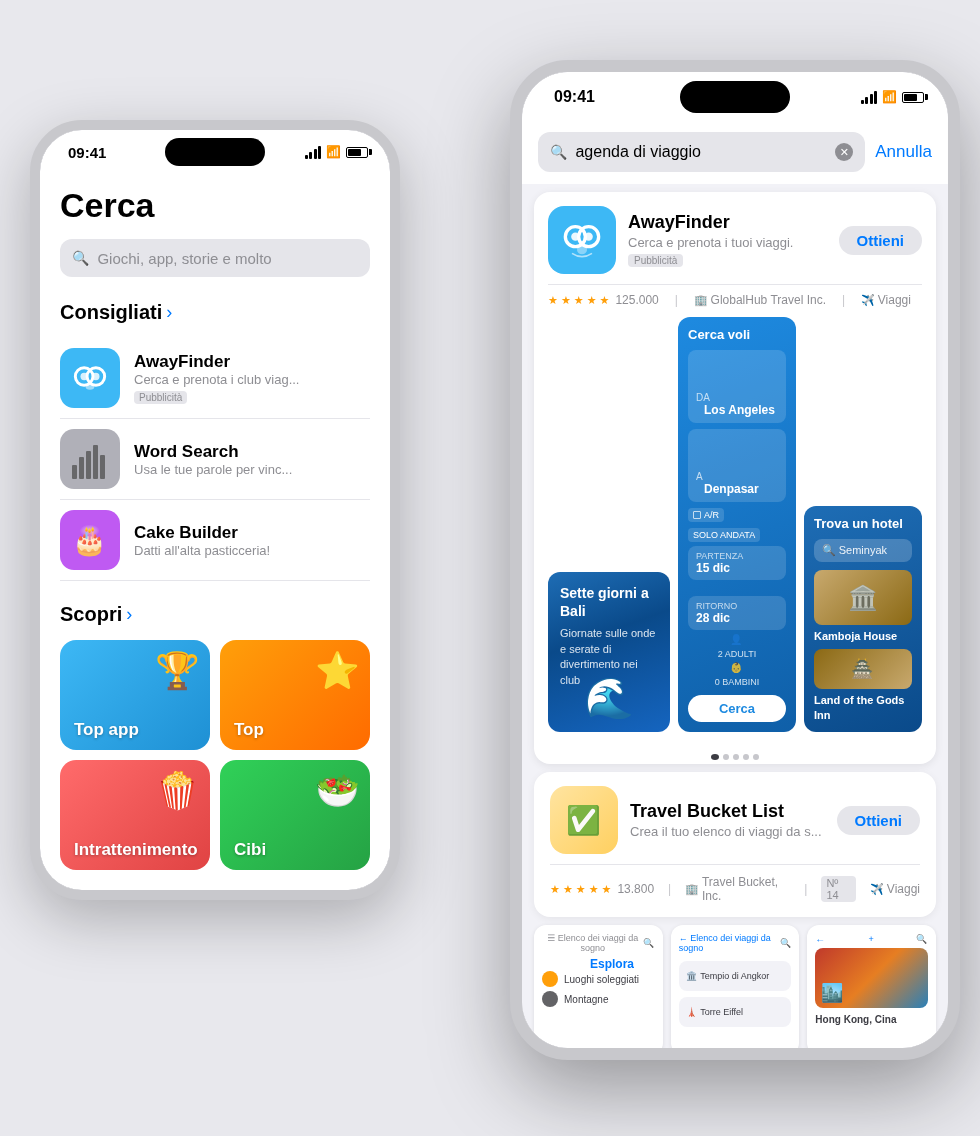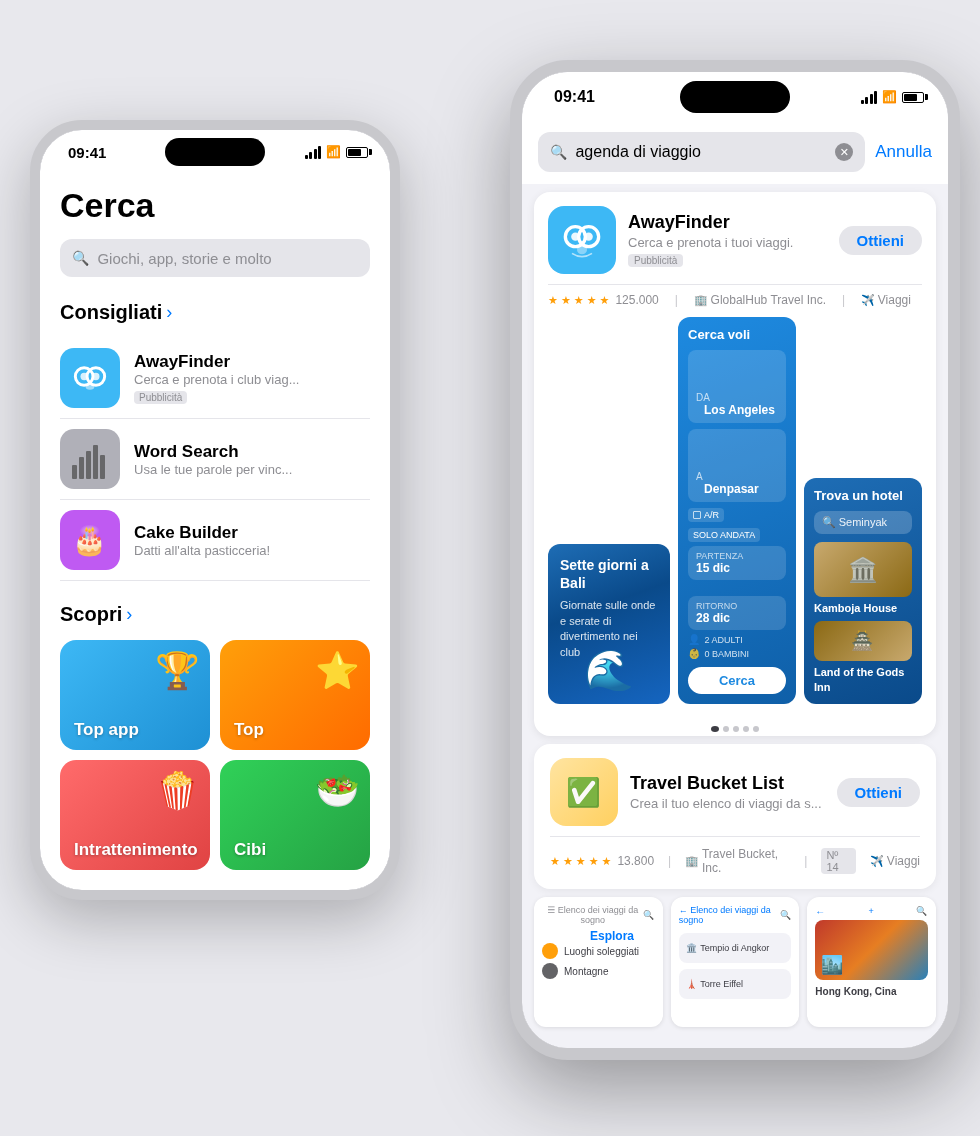--- a/index.html
+++ b/index.html
@@ -392,21 +392,21 @@
       margin-bottom: 4px;
     }
     .flight-date-label { color: rgba(255,255,255,0.7); font-size: 9px; }
     .flight-date-val { color: #fff; font-size: 12px; font-weight: 600; }
     .passengers-row {
       display: flex;
       flex-direction: column;
       gap: 3px;
       margin-bottom: 8px;
     }
-    .pass-row { display: flex; align-items: center; gap: 4px; }
+    .pass-row { display: flex; align-items: center; gap: 4px; flex-direction: column; }
     .pass-icon { color: rgba(255,255,255,0.8); font-size: 10px; }
     .pass-text { color: rgba(255,255,255,0.8); font-size: 9px; }
     .cerca-button {
       background: #fff;
       color: #1e8ae0;
       border-radius: 20px;
       text-align: center;
       padding: 6px;
       font-size: 13px;
       font-weight: 600;

